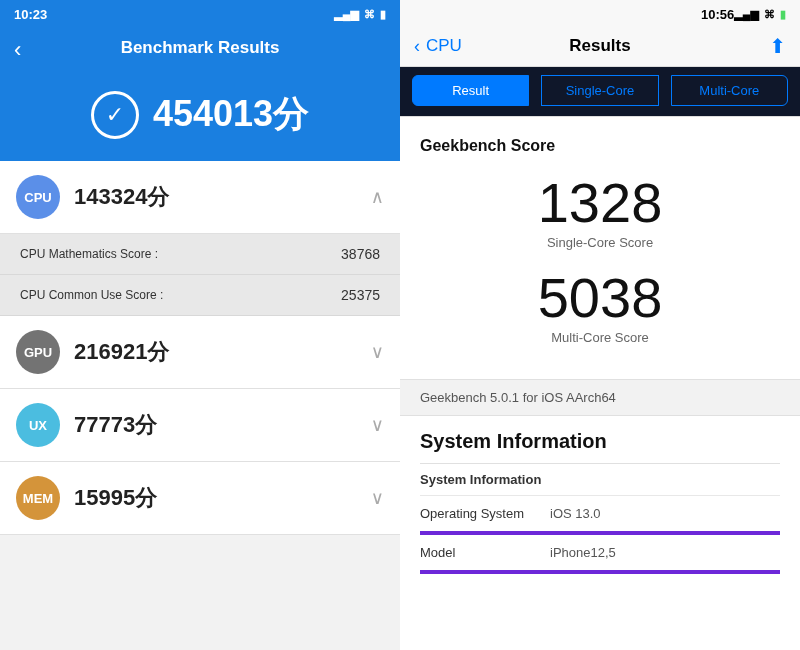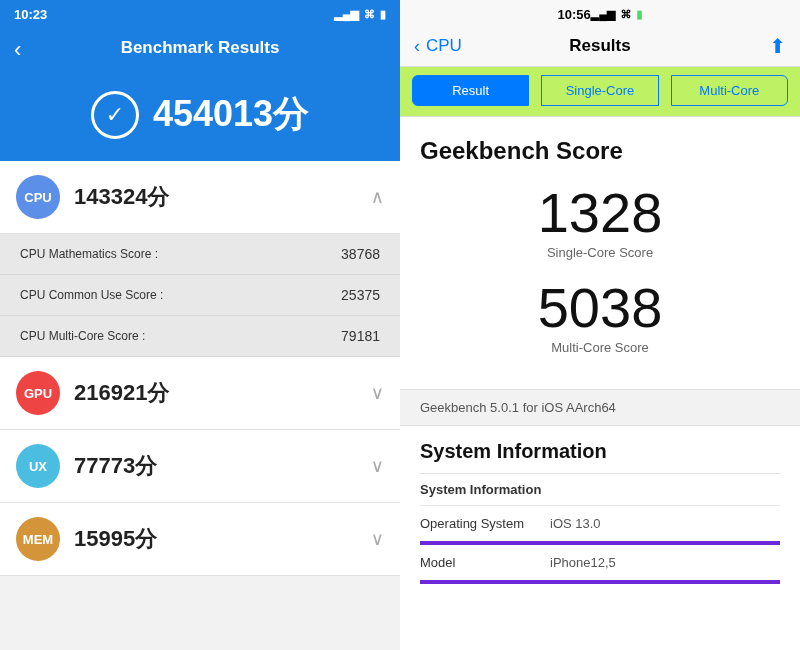--- a/index.html
+++ b/index.html
@@ -100,21 +100,21 @@
       align-items: center;
       justify-content: center;
       color: white;
       font-size: 13px;
       font-weight: bold;
       margin-right: 14px;
       flex-shrink: 0;
     }
 
     .badge-cpu { background: #5b8fe8; }
-    .badge-gpu { background: #ef4444; }
+    .badge-gpu { background: #737373; }
     .badge-ux { background: #4bbde0; }
     .badge-mem { background: #d4943a; }
 
     .category-score {
       font-size: 22px;
       font-weight: bold;
       color: #222;
       flex: 1;
     }
 
@@ -151,21 +151,21 @@
       width: 400px;
       height: 650px;
       background: #f2f2f2;
       display: flex;
       flex-direction: column;
     }
 
     .right-status-bar {
       background: #f8f8f8;
       display: flex;
-      justify-content: center;
+      justify-content: flex-end;
       align-items: center;
       padding: 6px 14px;
       font-size: 13px;
       font-weight: 600;
       height: 28px;
       color: #000;
     }
 
     .right-status-icons {
       display: flex;
@@ -200,21 +200,21 @@
       display: flex;
       align-items: center;
     }
 
     .right-nav-share {
       font-size: 20px;
       color: #007aff;
     }
 
     .tabs-row {
-      background: #bef264;
+      background: #0f172a;
       display: flex;
       padding: 8px 12px 10px;
       gap: 12px;
       border-bottom: 1px solid #ddd;
     }
 
     .tab {
       flex: 1;
       text-align: center;
       padding: 7px 4px;
@@ -233,21 +233,21 @@
       overflow-y: auto;
       background: white;
     }
 
     .geekbench-section {
       padding: 20px 20px 14px;
       background: white;
     }
 
     .geekbench-title {
-      font-size: 24px;
+      font-size: 16px;
       font-weight: bold;
       color: #111;
       margin-bottom: 20px;
     }
 
     .score-block {
       text-align: center;
       margin-bottom: 20px;
     }
 
@@ -349,24 +349,20 @@
       </div>
       <div class="sub-rows">
         <div class="sub-row">
           <span class="sub-row-label">CPU Mathematics Score :</span>
           <span class="sub-row-value">38768</span>
         </div>
         <div class="sub-row">
           <span class="sub-row-label">CPU Common Use Score :</span>
           <span class="sub-row-value">25375</span>
         </div>
-        <div class="sub-row">
-          <span class="sub-row-label">CPU Multi-Core Score :</span>
-          <span class="sub-row-value">79181</span>
-        </div>
       </div>
     </div>
 
     <div class="category-row">
       <div class="category-badge badge-gpu">GPU</div>
       <div class="category-score">216921分</div>
       <div class="chevron">∨</div>
     </div>
 
     <div class="category-row">

